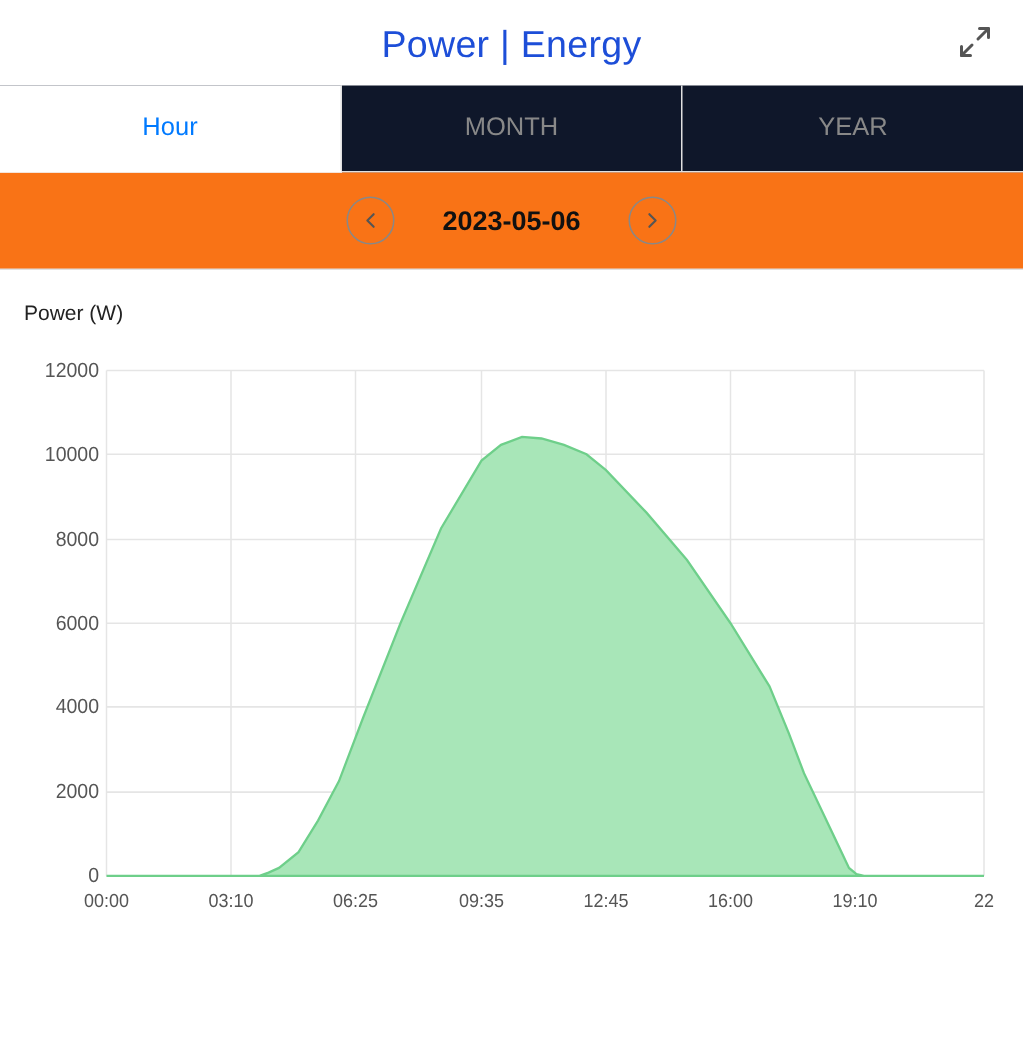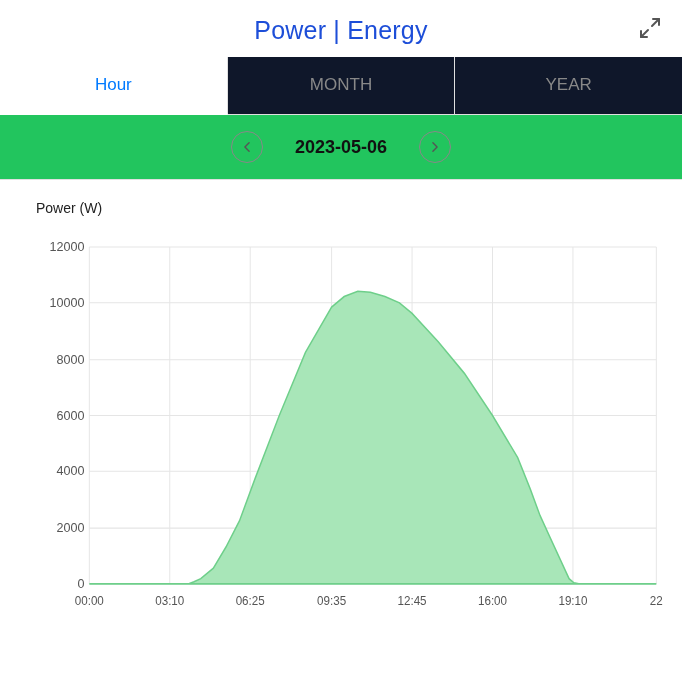--- a/index.html
+++ b/index.html
@@ -62,21 +62,21 @@
       border-bottom: 2px solid #fff;
       margin-bottom: -1px;
     }
 
     .date-nav {
       display: flex;
       align-items: center;
       justify-content: center;
       gap: 32px;
       padding: 16px 20px;
-      background: #22c55e;
+      background: #f97316;
       border-bottom: 1px solid #e0e0e0;
     }
 
     .nav-btn {
       width: 32px;
       height: 32px;
       border: 1.5px solid #888;
       border-radius: 50%;
       display: flex;
       align-items: center;
@@ -88,21 +88,20 @@
     }
 
     .date-label {
       font-size: 18px;
       font-weight: 700;
       color: #111;
     }
 
     .chart-section {
       padding: 20px 16px 10px 16px;
-      margin-left: 20px;
     }
 
     .chart-y-label {
       font-size: 14px;
       font-weight: 500;
       color: #222;
       margin-bottom: 10px;
     }
 
     .chart-container {

